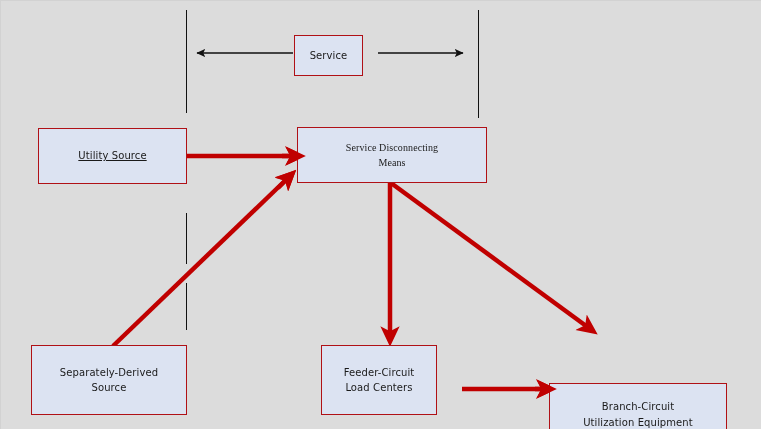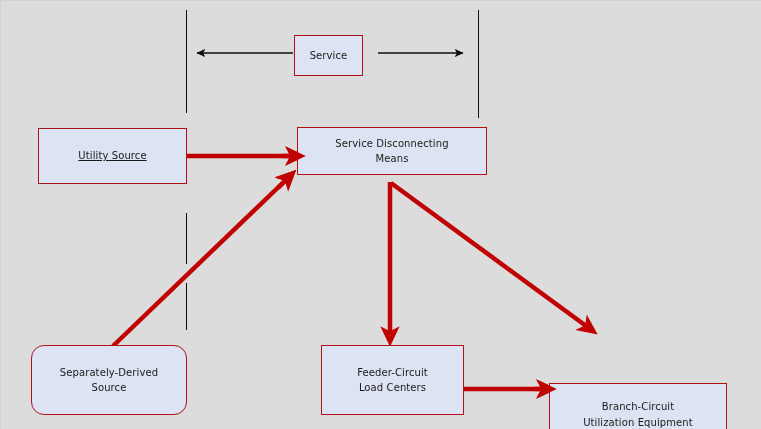--- a/index.html
+++ b/index.html
@@ -97,31 +97,31 @@
   <div class="vline" style="left:186px; top:283px; height:47px;"></div>
 
   <div class="node" style="left:294px; top:35px; width:69px; height:41px;">
     <span>Service</span>
   </div>
 
   <div class="node" style="left:38px; top:128px; width:149px; height:56px;text-decoration:underline;">
     <span>Utility Source</span>
   </div>
 
-  <div class="node" style="left:297px; top:127px; width:190px; height:48px;">
+  <div class="node" style="left:297px; top:127px; width:190px; height:56px;font-family:Liberation Serif, serif;">
     <span>Service Disconnecting
 Means</span>
   </div>
 
-  <div class="node" style="left:31px; top:345px; width:156px; height:70px;border-radius:13px;">
+  <div class="node" style="left:31px; top:345px; width:156px; height:70px;">
     <span>Separately-Derived
 Source</span>
   </div>
 
-  <div class="node" style="left:321px; top:345px; width:143px; height:70px;">
+  <div class="node" style="left:321px; top:345px; width:116px; height:70px;">
     <span>Feeder-Circuit
 Load Centers</span>
   </div>
 
   <div class="node" style="left:549px; top:336px; width:178px; height:79px;margin-top:47px;">
     <span>Branch-Circuit
 Utilization Equipment
 Loads</span>
   </div>
 

